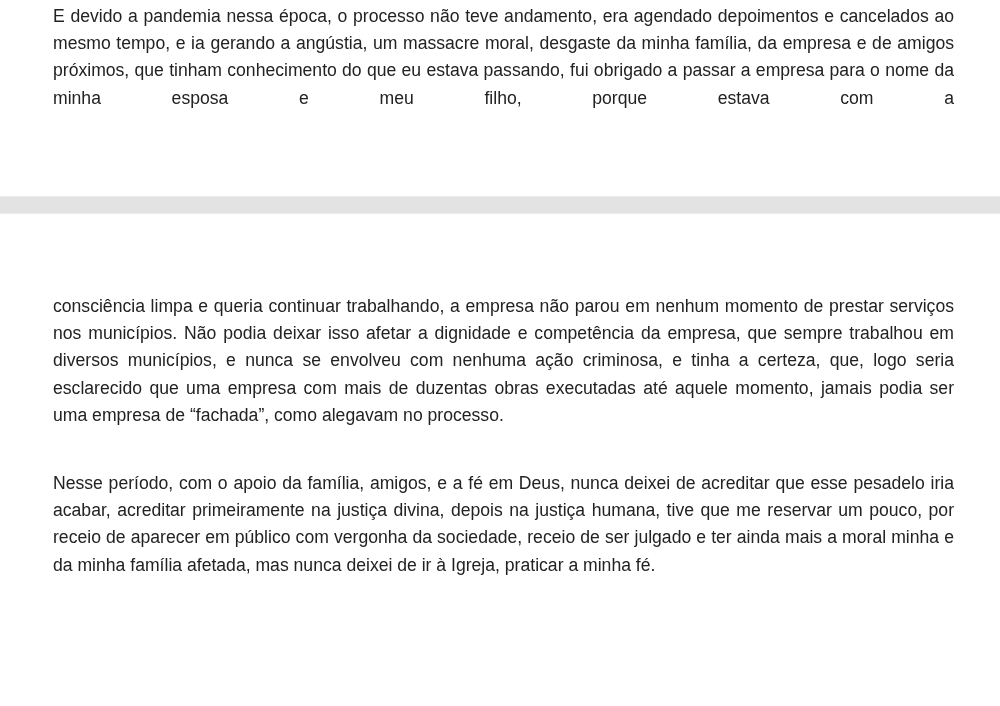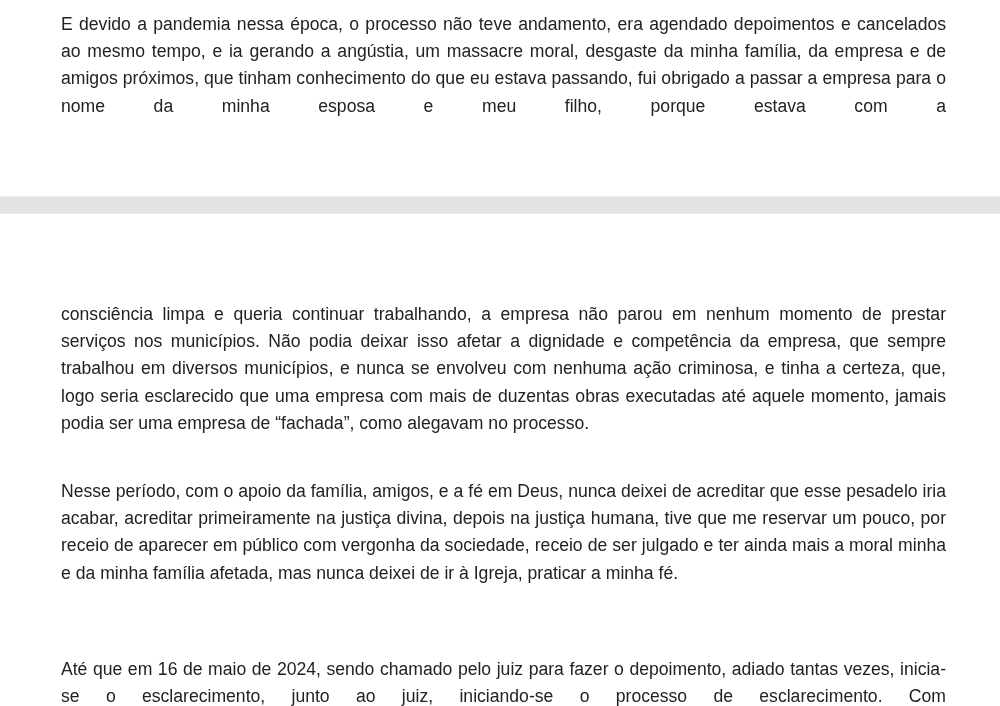--- a/index.html
+++ b/index.html
@@ -21,21 +21,21 @@
       border-bottom: 1px solid #ececec;
       box-sizing: border-box;
     }
     .page-bottom { top: 214px; height: 492px; }
     .text-block {
       position: absolute; left: 53px; width: 901px;
       font-size: 17.6px; line-height: 27.2px;
       text-align: justify;
       margin: 0;
     }
-    .text-block p { margin: 8px; text-align: justify; }
+    .text-block p { margin: 0; text-align: justify; }
     .p-top { top: 3px; }
     .p-top p { text-align-last: justify; }
     .p-bottom-1 { top: 79px; }
     .p-bottom-2 { top: 256px; }
     .p-bottom-3 { top: 434px; }
     .p-bottom-3 p { text-align-last: justify; }
   </style>
 </head>
 <body>
 
@@ -47,16 +47,13 @@
 
 <div class="page-gap"></div>
 
 <div class="page page-bottom">
   <div class="text-block p-bottom-1">
     <p>consciência limpa e queria continuar trabalhando, a empresa não parou em nenhum momento de prestar serviços nos municípios. Não podia deixar isso afetar a dignidade e competência da empresa, que sempre trabalhou em diversos municípios, e nunca se envolveu com nenhuma ação criminosa, e tinha a certeza, que, logo seria esclarecido que uma empresa com mais de duzentas obras executadas até aquele momento, jamais podia ser uma empresa de “fachada”, como alegavam no processo.</p>
   </div>
   <div class="text-block p-bottom-2">
     <p>Nesse período, com o apoio da família, amigos, e a fé em Deus, nunca deixei de acreditar que esse pesadelo iria acabar, acreditar primeiramente na justiça divina, depois na justiça humana, tive que me reservar um pouco, por receio de aparecer em público com vergonha da sociedade, receio de ser julgado e ter ainda mais a moral minha e da minha família afetada, mas nunca deixei de ir à Igreja, praticar a minha fé.</p>
   </div>
-  <div class="text-block p-bottom-3">
-    <p>Até que em 16 de maio de 2024, sendo chamado pelo juiz para fazer o depoimento, adiado tantas vezes, inicia-se o esclarecimento, junto ao juiz, iniciando-se o processo de esclarecimento. Com</p>
-  </div>
 </div>
 
 </body></html>

